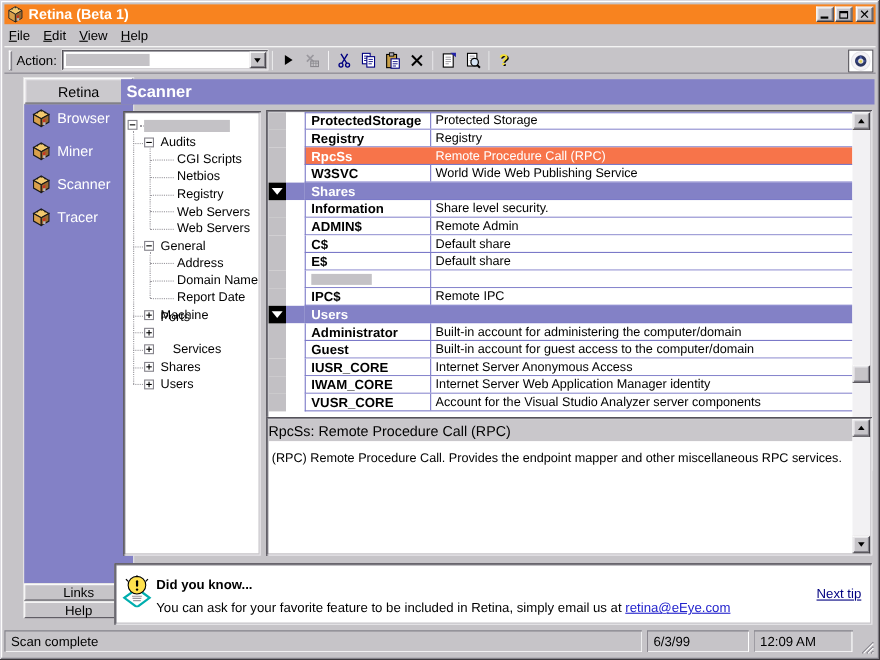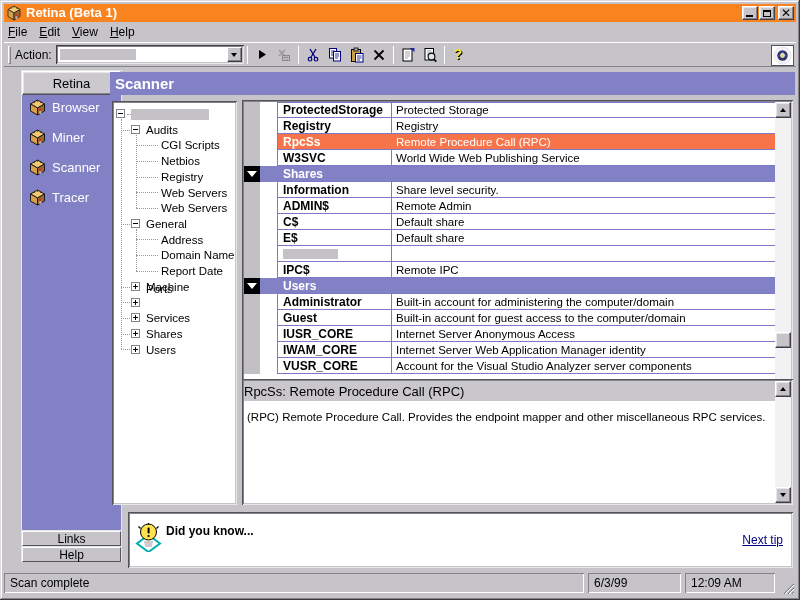--- a/index.html
+++ b/index.html
@@ -130,21 +130,21 @@
     box-shadow: inset -1px -1px 0 #84828A, inset 1px 1px 0 #E8E6EA; }
 
   
   #detail-panel { position:absolute; left:242px; top:379px; width:551px; height:126px; }
   #detail-head { position:absolute; left:2px; top:2px; right:18px; height:20px; background:#C9C7CB;
     display:flex; align-items:center; }
   #detail-heading { font-weight:normal; font-size:13px; color:#000; margin-left:0; white-space:nowrap; }
   #detail-body { position:absolute; left:5px; top:31px; right:22px; font-size:11.5px; color:#000; line-height:14px; }
 
   
-  #tip-panel { position:absolute; left:128px; top:512px; right:7px; height:56px; }
+  #tip-panel { position:absolute; left:104px; top:512px; right:7px; height:56px; }
   #tip-icon { position:absolute; left:7px; top:11px; width:27px; height:29px; }
   #tip-heading { position:absolute; left:38px; top:12px; font-weight:bold; font-size:12px; color:#000; }
   #tip-body { position:absolute; left:38px; top:33px; font-size:12px; color:#000; white-space:nowrap; }
   #tip-link { color:#2222CC; text-decoration:underline; }
   #next-tip { position:absolute; right:10px; top:21px; font-size:12px; color:#000080; text-decoration:underline; }
 
   
   #statusbar { position:absolute; left:4px; right:4px; bottom:4px; height:26px; }
   .status-pane { position:absolute; top:3px; height:20px;
     box-shadow: inset 1px 1px 0 #84828A, inset -1px -1px 0 #FFFFFF;
@@ -414,21 +414,21 @@
           <span class="v"></span>
         </div>
         <div class="tree-row" style="top: 178px;">
           <span class="tree-label" style="margin-left: 32px;">Ports</span>
         </div>
         <div class="tree-box" style="left: 17px; top: 194.75px;">
           <span class="h"></span>
           <span class="v"></span>
         </div>
         <div class="tree-row" style="top: 207.1px;">
-          <span class="tree-label" style="margin-left: 32px;">Services</span>
+          <span class="tree-label" style="margin-left: 43px;">Services</span>
         </div>
         <div class="tree-box" style="left: 17px; top: 210.45px;">
           <span class="h"></span>
           <span class="v"></span>
         </div>
         <div class="tree-row" style="top: 222.8px;">
           <span class="tree-label" style="margin-left: 32px;">Shares</span>
         </div>
         <div class="tree-box" style="left: 17px; top: 226.15px;">
           <span class="h"></span>
@@ -619,20 +619,21 @@
   <div id="tip-panel" class="sunken">
     <svg id="tip-icon" viewBox="0 0 27 29">
       <polygon points="13.5,12 25,20.5 13.5,29 2,20.5" fill="#FFFFFF" stroke="#00AEAE" stroke-width="2"></polygon>
       <path d="M9,19 h9 M9.5,21 h8 M10,23 h7" stroke="#9A989E" stroke-width="1" fill="none"></path>
       <circle cx="13.5" cy="9" r="8" fill="#FFE14D" stroke="#000" stroke-width="1"></circle>
       <rect x="12.6" y="4.5" width="2" height="6" rx="1" fill="#000"></rect>
       <circle cx="13.6" cy="13" r="1.1" fill="#000"></circle>
       <path d="M3.5,3.5 l2,2 M23.5,3.5 l-2,2 M13.5,0 v1.8" stroke="#000" stroke-width="1.2"></path>
     </svg>
     <div id="tip-heading">Did you know...</div>
+    <div id="tip-body"><span>You can ask for your favorite feature to be included in Retina, simply email us at </span><a id="tip-link">retina@eEye.com</a></div>
     <a id="next-tip">Next tip</a>
   </div>
 
   <div id="statusbar">
     <div class="status-pane" id="status-msg">Scan complete</div>
     <div class="status-pane" id="status-date">6/3/99</div>
     <div class="status-pane" id="status-time">12:09 AM</div>
     <svg id="resize-grip" viewBox="0 0 13 13">
       <path d="M12,2 L2,12 M12,6 L6,12 M12,10 L10,12" stroke="#84828A" stroke-width="1.4" fill="none"></path>
       <path d="M12,3 L3,12 M12,7 L7,12 M12,11 L11,12" stroke="#FFFFFF" stroke-width="1" fill="none"></path>

